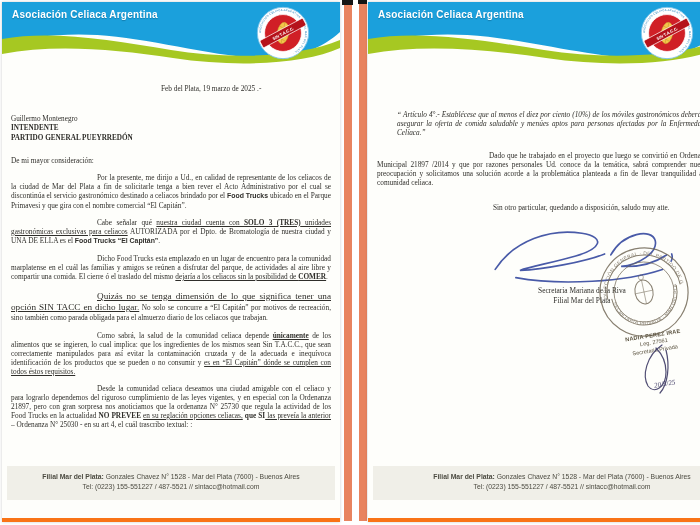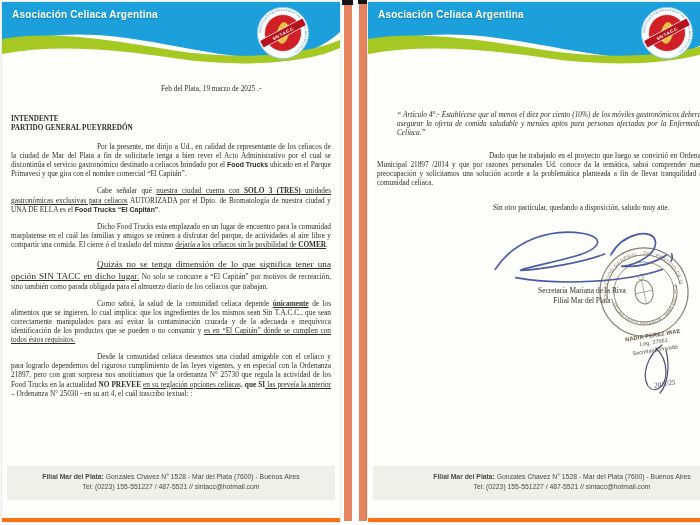--- a/index.html
+++ b/index.html
@@ -80,24 +80,26 @@
           <rect x="3" y="25.5" width="54" height="9" rx="1.5" fill="#b5121b" stroke="#ffffff" stroke-width=".7"></rect>
           <text x="30" y="32.2" text-anchor="middle" font-size="4.6" font-weight="bold" fill="#ffffff" font-family="Liberation Sans,sans-serif">SIN T.A.C.C.</text>
         </g>
       </svg>
     </div>
 
     <div class="content">
       <div class="dateline">Feb del Plata,   19  marzo de 2025 .-</div>
 
       <div class="recipient">
+        <div>Guillermo Montenegro</div>
         <div class="b">INTENDENTE</div>
         <div class="b">PARTIDO GENERAL PUEYRREDÓN</div>
       </div>
 
+      <div class="salutation">De mi mayor consideración:</div>
 
       <p class="par"><span>Por la presente, me dirijo a Ud., en calidad de representante de los celiacos de la ciudad de Mar del Plata  a fin de solicitarle tenga a bien rever el Acto Administrativo por el cual se discontinúa el servicio gastronómico destinado a celiacos brindado por el </span><span class="fts">Food Trucks</span><span> ubicado en el Parque Primavesi y que gira con el nombre comercial “El Capitán”.</span></p>
 
       <p class="par"><span>Cabe señalar qué </span><span class="u">nuestra ciudad cuenta con </span><span class="b u">SOLO 3 (TRES)</span><span class="u"> unidades gastronómicas exclusivas para celiacos</span><span> AUTORIZADA por el Dpto. de Bromatología de nuestra ciudad y UNA DE ELLA  es el </span><span class="fts">Food Trucks “El Capitán”</span><span>.</span></p>
 
       <p class="par"><span>Dicho Food Trucks esta emplazado en un lugar de encuentro para la comunidad marplatense en el cuál las familias y amigos se reúnen a disfrutar del parque, de actividades al aire libre y compartir una comida. El cierre ó el traslado del mismo </span><span class="u">dejaría a los celiacos sin la posibilidad de </span><span class="b u">COMER</span><span>.</span></p>
 
       <p class="par p4"><span class="u big">Quizás no se tenga dimensión de  lo que significa tener una opción SIN TACC en dicho lugar.</span><span> No solo se concurre a “El Capitán”  por motivos de recreación, sino también como parada obligada para el almuerzo diario de los celiacos que trabajan.</span></p>
 
       <p class="par"><span>Como sabrá, la salud de la comunidad celiaca depende </span><span class="b u">únicamente</span><span> de los alimentos que se ingieren, lo cual implica: que  los ingredientes de los mismos sean  Sin T.A.C.C., que sean correctamente  manipulados  para así evitar la contaminación cruzada y de la adecuada e inequívoca identificación de los productos que se pueden o no consumir y </span><span class="u">es en “El Capitán” dónde se cumplen con todos éstos requisitos.</span></p>

